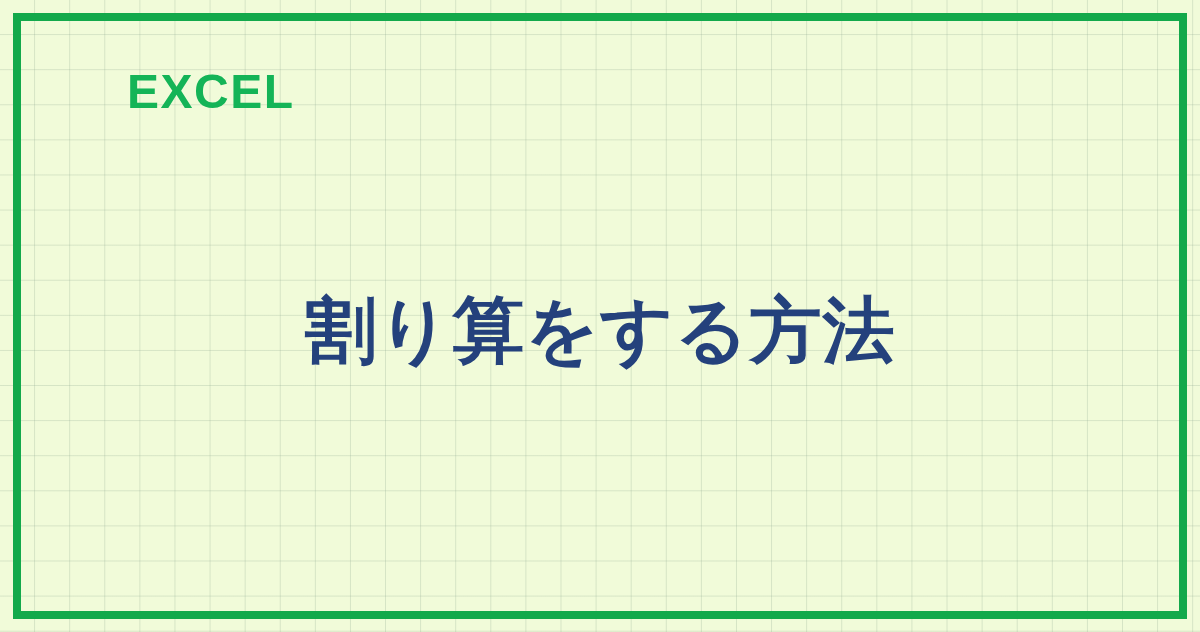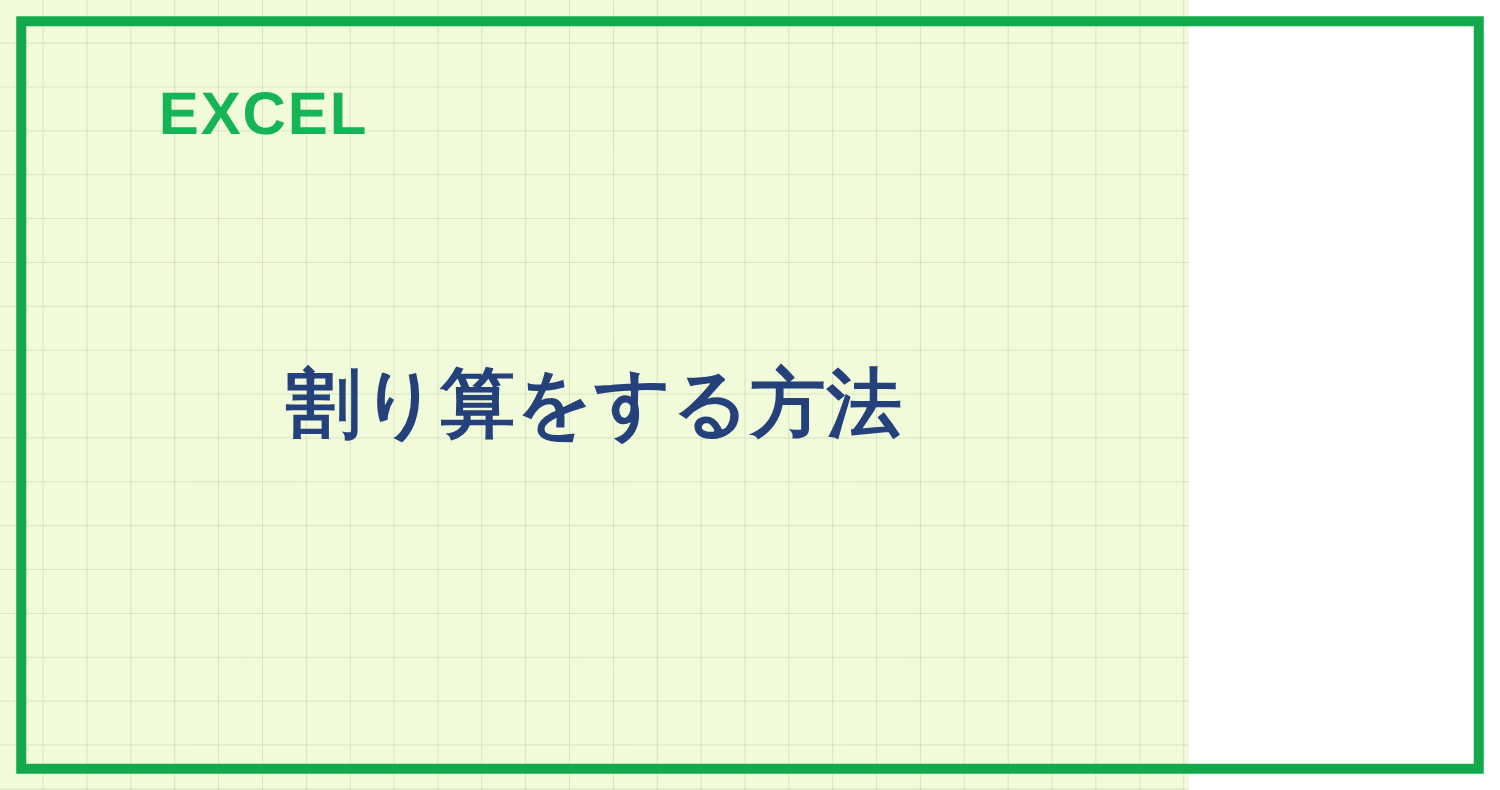--- a/index.html
+++ b/index.html
@@ -10,21 +10,21 @@
   body {
     width: 1200px;
     height: 632px;
     overflow: hidden;
     font-family: "Liberation Sans", "DejaVu Sans", sans-serif;
   }
 
   
   #thumbnail-canvas {
     position: relative;
-    width: 951px;
+    width: 1200px;
     height: 632px;
     background-color: #f1fbd9;
     background-image:
       linear-gradient(to right,  rgba(150,175,150,0.30) 1px, transparent 1px),
       linear-gradient(to bottom, rgba(150,175,150,0.30) 1px, transparent 1px);
     background-size: 35.1px 35.1px;
     background-position: -1px -1px;
     box-sizing: border-box;
   }
 
@@ -55,21 +55,21 @@
   }
 
   
   #headline {
     position: absolute;
     left: 0;
     right: 0;
     top: 288px;
     margin: 0;
     text-align: center;
-    font-size: 60px;
+    font-size: 72px;
     line-height: 1.18;
     font-weight: 700;
     letter-spacing: 1px;
     color: #24417c;
     white-space: nowrap;
   }
 </style>
 </head>
 <body>
 

